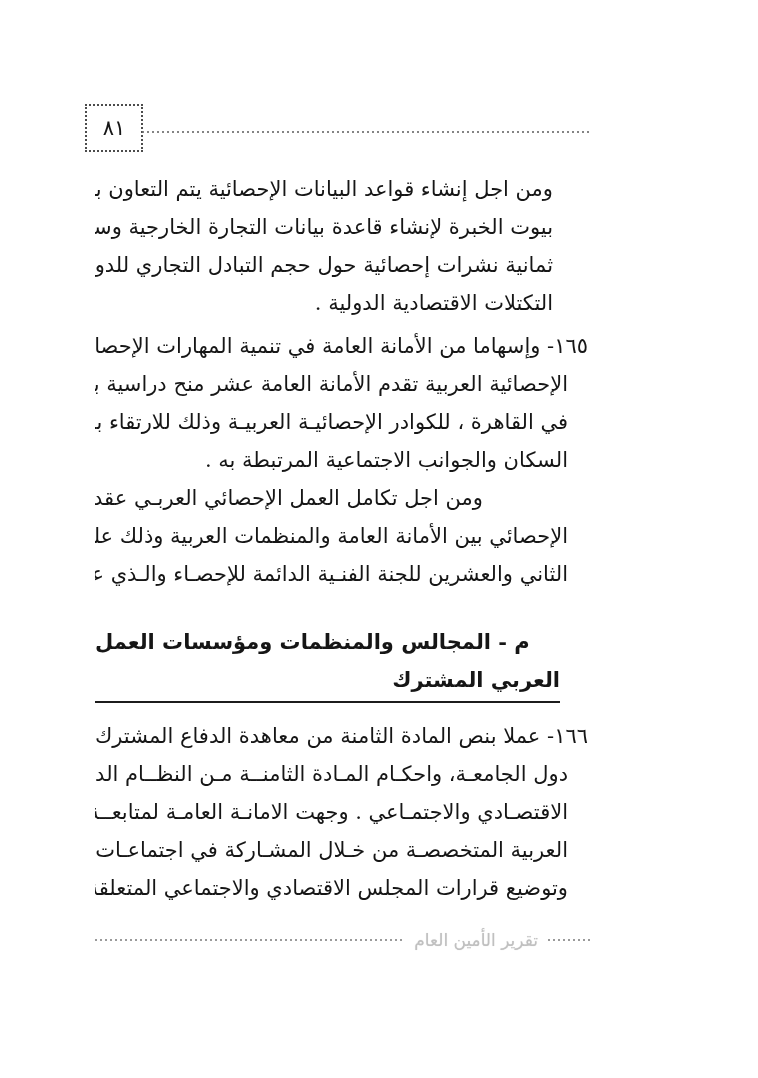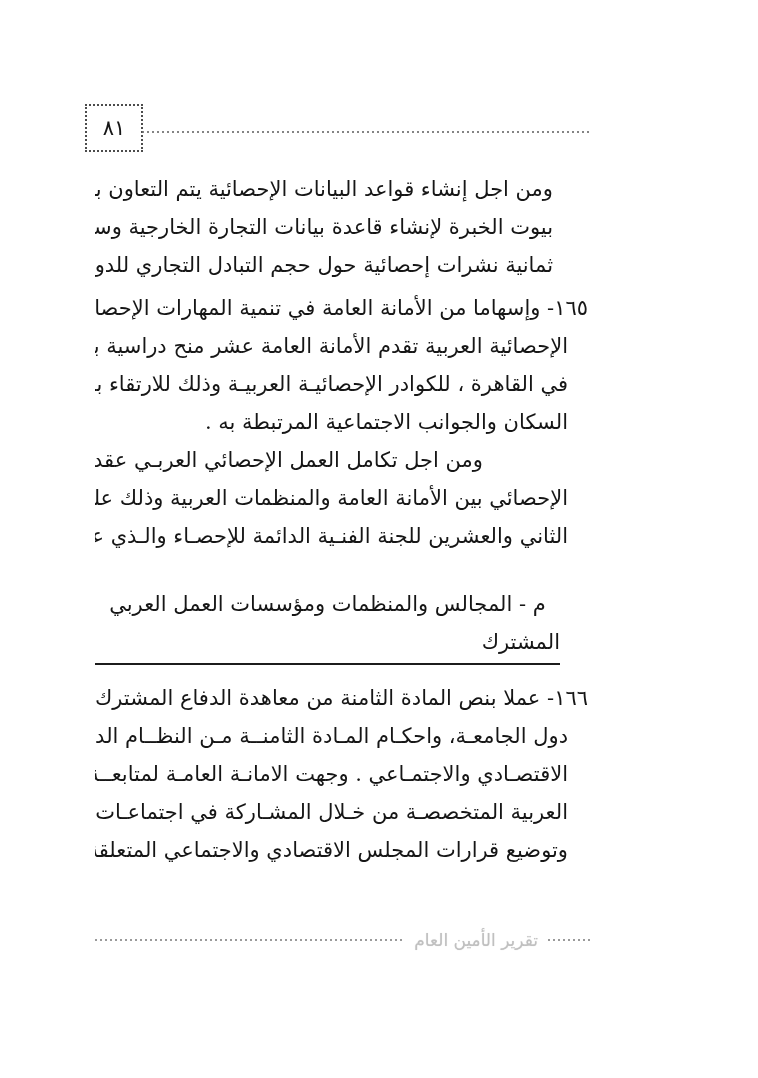--- a/index.html
+++ b/index.html
@@ -26,21 +26,21 @@
   }
   .ln{text-align:justify;text-align-last:justify;text-justify:inter-word;overflow:hidden;white-space:nowrap;}
   .ln-last{text-align:right;text-align-last:right;white-space:nowrap;overflow:hidden;}
   .m-p1{margin-left:0;margin-right:35px;}
   .m-cont{margin-right:20px;text-align:right;}
   .m-num{margin-right:0;}
   .m-indent{margin-right:105px;}
   .date-line{margin-right:150px;text-align:right;text-align-last:right;}
   .block-165{margin-top:5px;}
   .block-coord{margin-top:0;}
-  .heading-line{margin-top:30px;margin-bottom:14px;margin-right:28px;text-align:center;text-align-last:right;}
+  .heading-line{margin-top:30px;margin-bottom:14px;margin-right:28px;text-align:left;text-align-last:right;font-weight:bold;}
   .heading-line .u{display:inline-block;padding-bottom:2px;border-bottom:2px solid #1c1c1c;}
   
   .footer{
     position:absolute;left:95px;right:58px;top:930px;
     display:flex;align-items:center;gap:10px;
   }
   .footer .dash{height:2px;background:repeating-linear-gradient(90deg,#9a9a9a 0 2px,transparent 2px 5px);}
   .footer .dash.long{flex:1;}
   .footer .dash.short{width:42px;}
   .watermark{
@@ -57,20 +57,21 @@
     <span>٨١</span>
   </div>
   <div class="rule top-rule"></div>
 
   <div class="content">
 
     <div>
       <div class="ln m-p1">ومن اجل إنشاء قواعد البيانات الإحصائية يتم التعاون بين الأمانة العامـة واحـد</div>
       <div class="ln m-p1">بيوت الخبرة لإنشاء قاعدة بيانات التجارة الخارجية وسيصدر عن هذه القـاعدة</div>
       <div class="ln m-p1">ثمانية نشرات إحصائية حول حجم التبادل التجاري للدول العربية مـع مختلف</div>
+      <div class="ln-last m-p1">التكتلات الاقتصادية الدولية .</div>
     </div>
 
     <div class="block-165">
       <div class="ln m-num">١٦٥- وإسهاما من الأمانة العامة في تنمية المهارات الإحصائية للعاملين في الأجهزة</div>
       <div class="ln m-cont">الإحصائية العربية تقدم الأمانة العامة عشر منح دراسية بـالمركز الديمغرافى</div>
       <div class="ln m-cont">في القاهرة ، للكوادر الإحصائيـة العربيـة وذلك للارتقاء بمستواها فـي قطـاع</div>
       <div class="ln-last m-cont">السكان والجوانب الاجتماعية المرتبطة به .</div>
     </div>
 
     <div class="block-coord">

